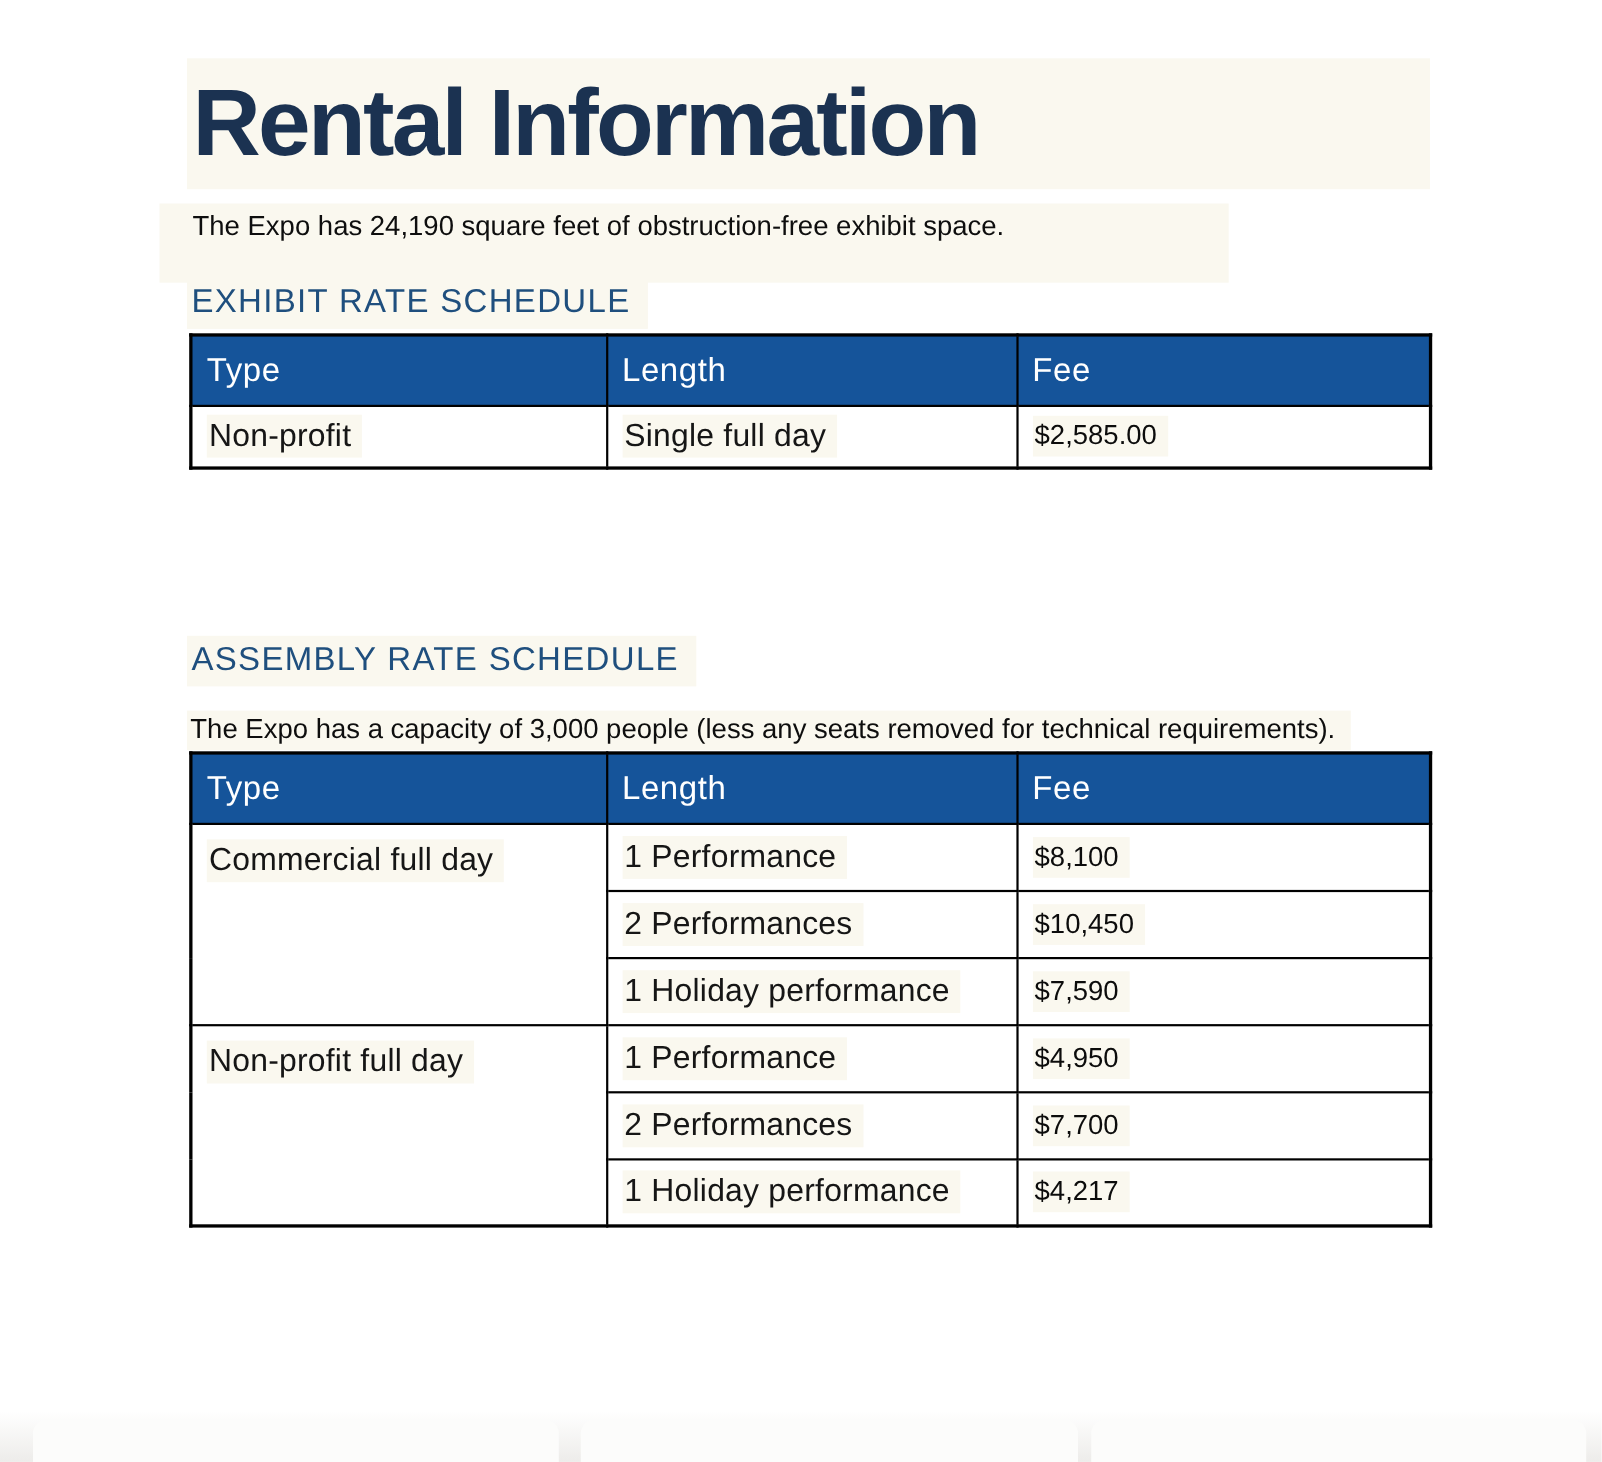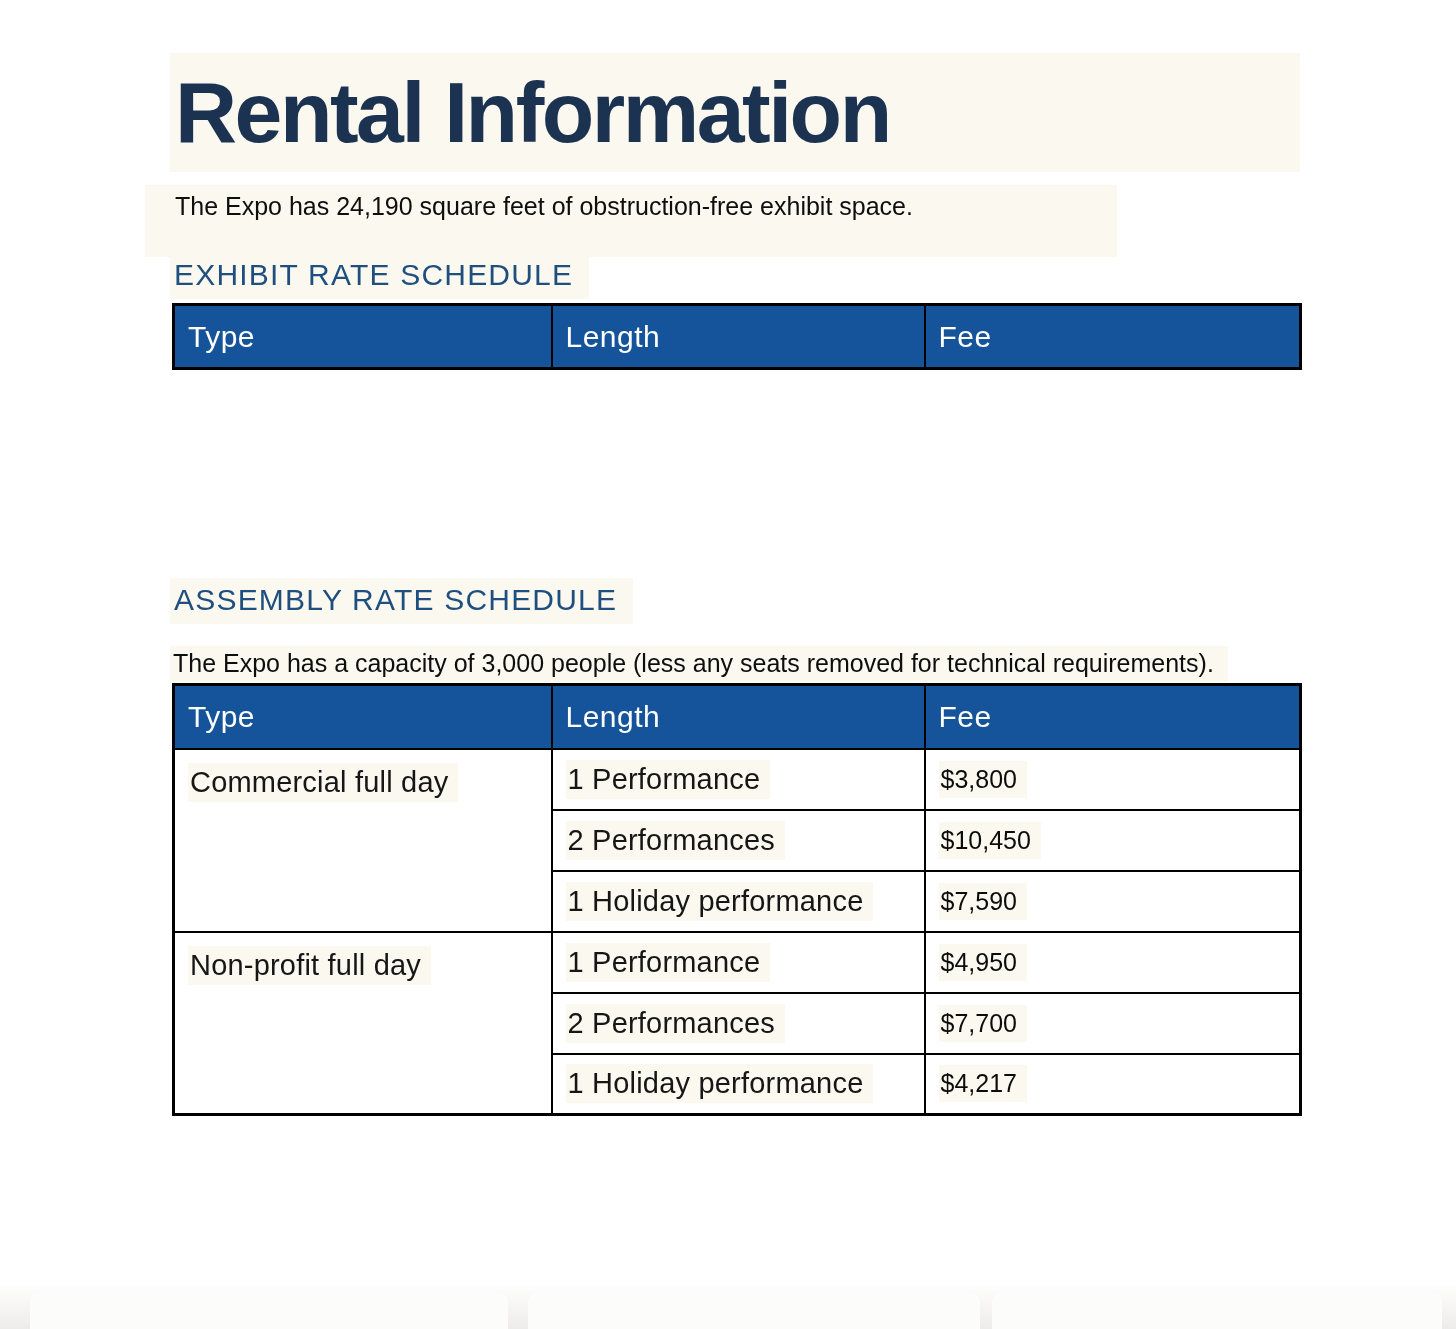--- a/index.html
+++ b/index.html
@@ -118,20 +118,25 @@
         <col class="c3">
       </colgroup>
     <thead>
       <tr>
         <th>Type</th>
         <th>Length</th>
         <th>Fee</th>
       </tr>
     </thead>
     <tbody>
+      <tr>
+        <td class="type-cell"><span class="hl">Non-profit</span></td>
+        <td class="len-cell"><span class="hl">Single full day</span></td>
+        <td class="fee-cell"><span class="hl">$2,585.00</span></td>
+      </tr>
     </tbody>
   </table>
 
   <h2 class="section-heading" id="assembly-heading">ASSEMBLY RATE SCHEDULE</h2>
 
   <p class="note-strip">The Expo has a capacity of 3,000 people (less any seats removed for technical requirements).</p>
 
   <table class="rate-table" id="assembly-table">
     <colgroup>
         <col class="c1">
@@ -142,21 +147,21 @@
       <tr>
         <th>Type</th>
         <th>Length</th>
         <th>Fee</th>
       </tr>
     </thead>
     <tbody>
       <tr>
         <td class="type-cell merged" rowspan="3"><span class="hl">Commercial full day</span></td>
         <td class="len-cell"><span class="hl">1 Performance</span></td>
-        <td class="fee-cell"><span class="hl">$3,800</span></td>
+        <td class="fee-cell"><span class="hl">$8,100</span></td>
       </tr>
       <tr>
         <td class="len-cell"><span class="hl">2 Performances</span></td>
         <td class="fee-cell"><span class="hl">$10,450</span></td>
       </tr>
       <tr>
         <td class="len-cell"><span class="hl">1 Holiday performance</span></td>
         <td class="fee-cell"><span class="hl">$7,590</span></td>
       </tr>
       <tr>

